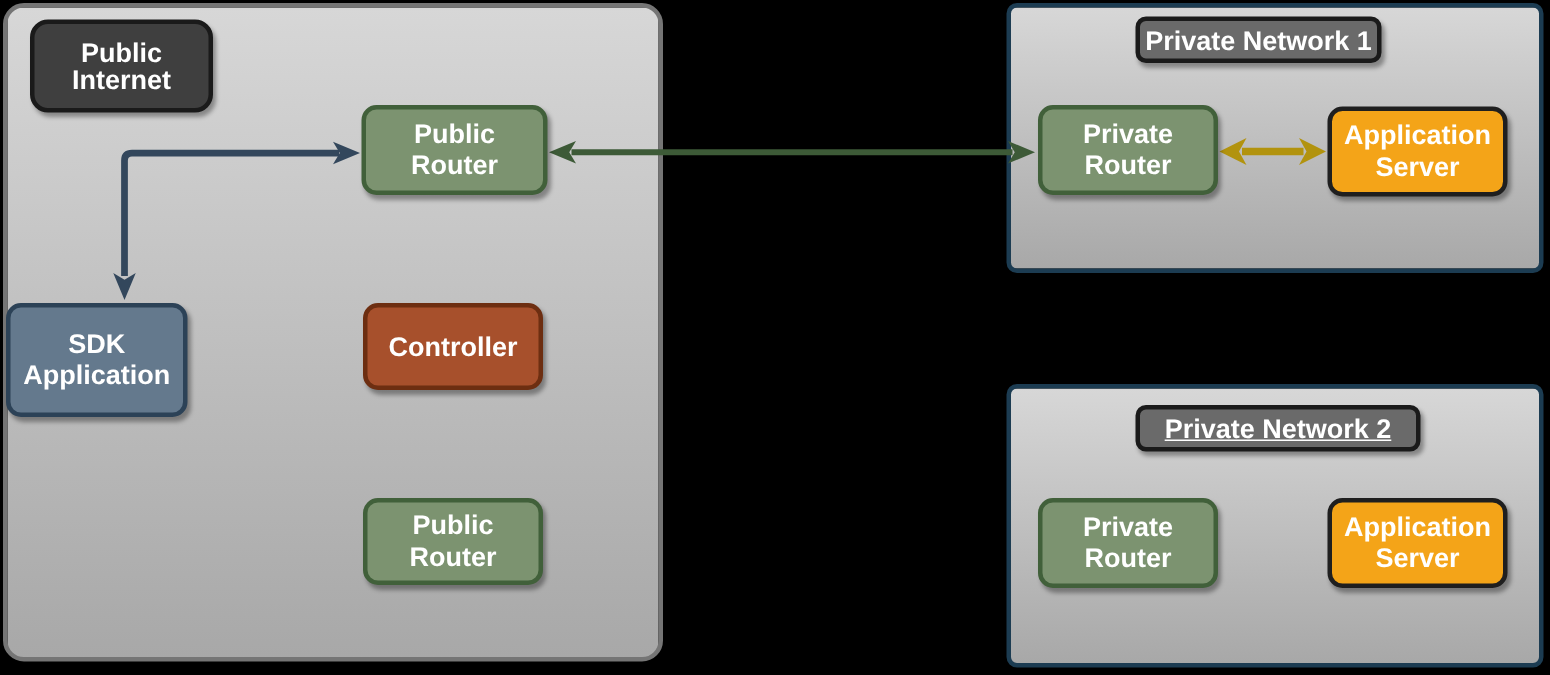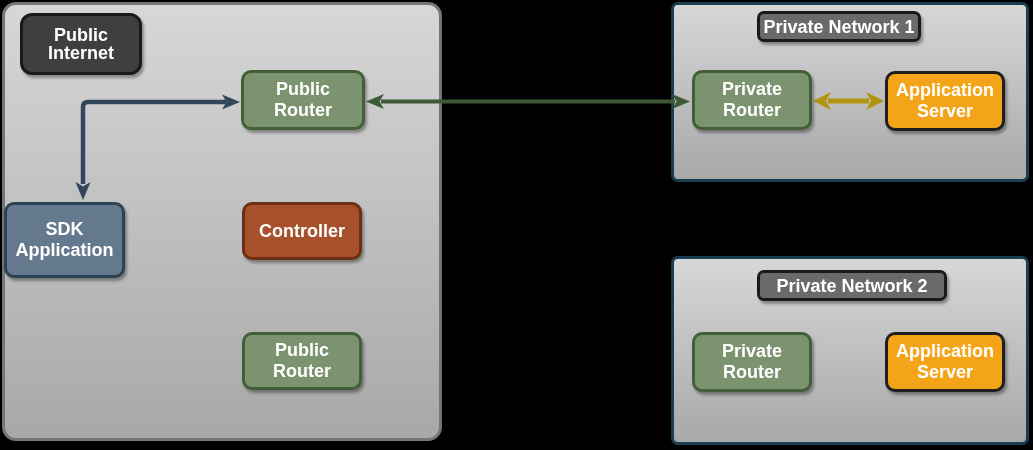--- a/index.html
+++ b/index.html
@@ -41,21 +41,21 @@
     font-size:18px; line-height:21px;
     box-shadow:2px 3px 3px rgba(0,0,0,0.35);
   }
   .zone-label { border-radius:7px; line-height:1; }
 
   .lbl-public-internet { left:20px; top:13px; width:122px; height:62px;
     background:var(--label-dark-fill); border:3px solid var(--label-border); border-radius:12px; }
   .lbl-pn1 { left:757px; top:11px;  width:164px; height:31px;
     background:var(--label-medium-fill); border:3px solid var(--label-border); }
   .lbl-pn2 { left:757px; top:270px; width:190px; height:31px;
-    background:var(--label-medium-fill); border:3px solid var(--label-border); }
+    background:var(--label-medium-fill); border:3px solid var(--label-border);text-decoration:underline; }
 
   .node { border-radius:10px; border:3px solid; }
   .node-green  { background:var(--green-fill);  border-color:var(--green-border); }
   .node-blue   { background:var(--blue-fill);   border-color:var(--blue-border); }
   .node-red    { background:var(--red-fill);    border-color:var(--red-border); }
   .node-orange { background:var(--orange-fill); border-color:var(--orange-border); }
 
   .pos-public-router-top    { left:241px; top:70px;  width:124px; height:60px; }
   .pos-sdk-application      { left:4px;  top:202px; width:121px; height:76px; }
   .pos-controller           { left:242px; top:202px; width:120px; height:58px; }

